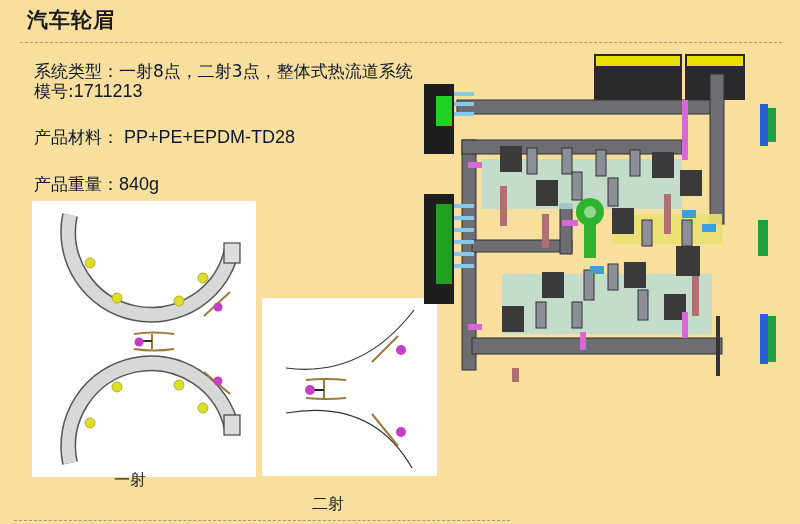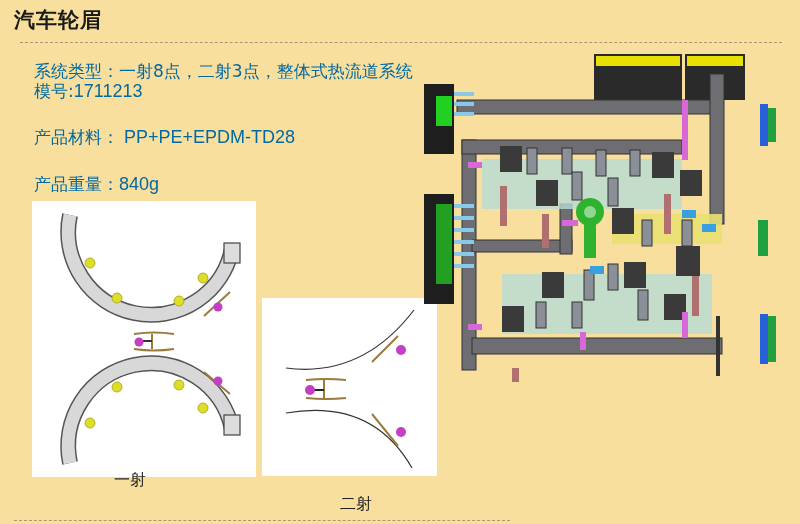--- a/index.html
+++ b/index.html
@@ -4,31 +4,31 @@
 <style>
   * { box-sizing: border-box; margin: 0; padding: 0; }
   html, body { width: 800px; height: 524px; overflow: hidden; }
   body {
     background: #f8df9e;
     font-family: "DejaVu Sans", "Liberation Sans", sans-serif;
     color: #222;
     position: relative;
   }
   .title {
-    position: absolute; left: 14px; top: 6px;
+    position: absolute; left: 27px; top: 6px;
     font-family: "DejaVu Serif", "Liberation Serif", serif;
     font-size: 21px; font-weight: bold; color: #1a1a1a; letter-spacing: 1px;
   }
   .rule {
     position: absolute; height: 0; border-top: 1px dashed #a89877;
   }
   .rule.top { left: 20px; right: 18px; top: 42px; }
   .rule.bottom { left: 14px; right: 290px; top: 520px; }
   .spec {
-    position: absolute; left: 34px; font-size: 17px; color: #0369a1;
+    position: absolute; left: 34px; font-size: 17px; color: #0f172a;
     white-space: nowrap;
   }
   .spec .val { font-family: "Liberation Sans", sans-serif; font-size: 18px; }
   .panel {
     position: absolute; background: #fff;
   }
   .panel svg { display: block; }
   .caption {
     position: absolute; font-family: "DejaVu Serif", "Liberation Serif", serif;
     font-size: 16px; color: #222;
@@ -107,21 +107,21 @@
       <line x1="110" y1="116" x2="136" y2="148"></line>
     </g>
     <line x1="48" y1="92" x2="62" y2="92" stroke="#222" stroke-width="2"></line>
     <circle cx="48" cy="92" r="5" fill="#c43fc4"></circle>
     <circle cx="139" cy="52" r="5" fill="#c43fc4"></circle>
     <circle cx="139" cy="134" r="5" fill="#c43fc4"></circle>
   </svg>
 </div>
 
 <div class="caption" style="left:114px; top:470px;">一射</div>
-<div class="caption" style="left:340px; top:494px;">二射</div>
+<div class="caption" style="left:312px; top:494px;">二射</div>
 <div class="rule bottom"></div>
 
 <div class="cad">
   <svg width="388" height="338" viewBox="0 0 388 338">
 
     <rect x="182" y="10" width="88" height="46" fill="#2a2a2a"></rect>
     <rect x="184" y="12" width="84" height="10" fill="#e8e000"></rect>
     <rect x="273" y="10" width="60" height="46" fill="#2a2a2a"></rect>
     <rect x="275" y="12" width="56" height="10" fill="#e8e000"></rect>
 

